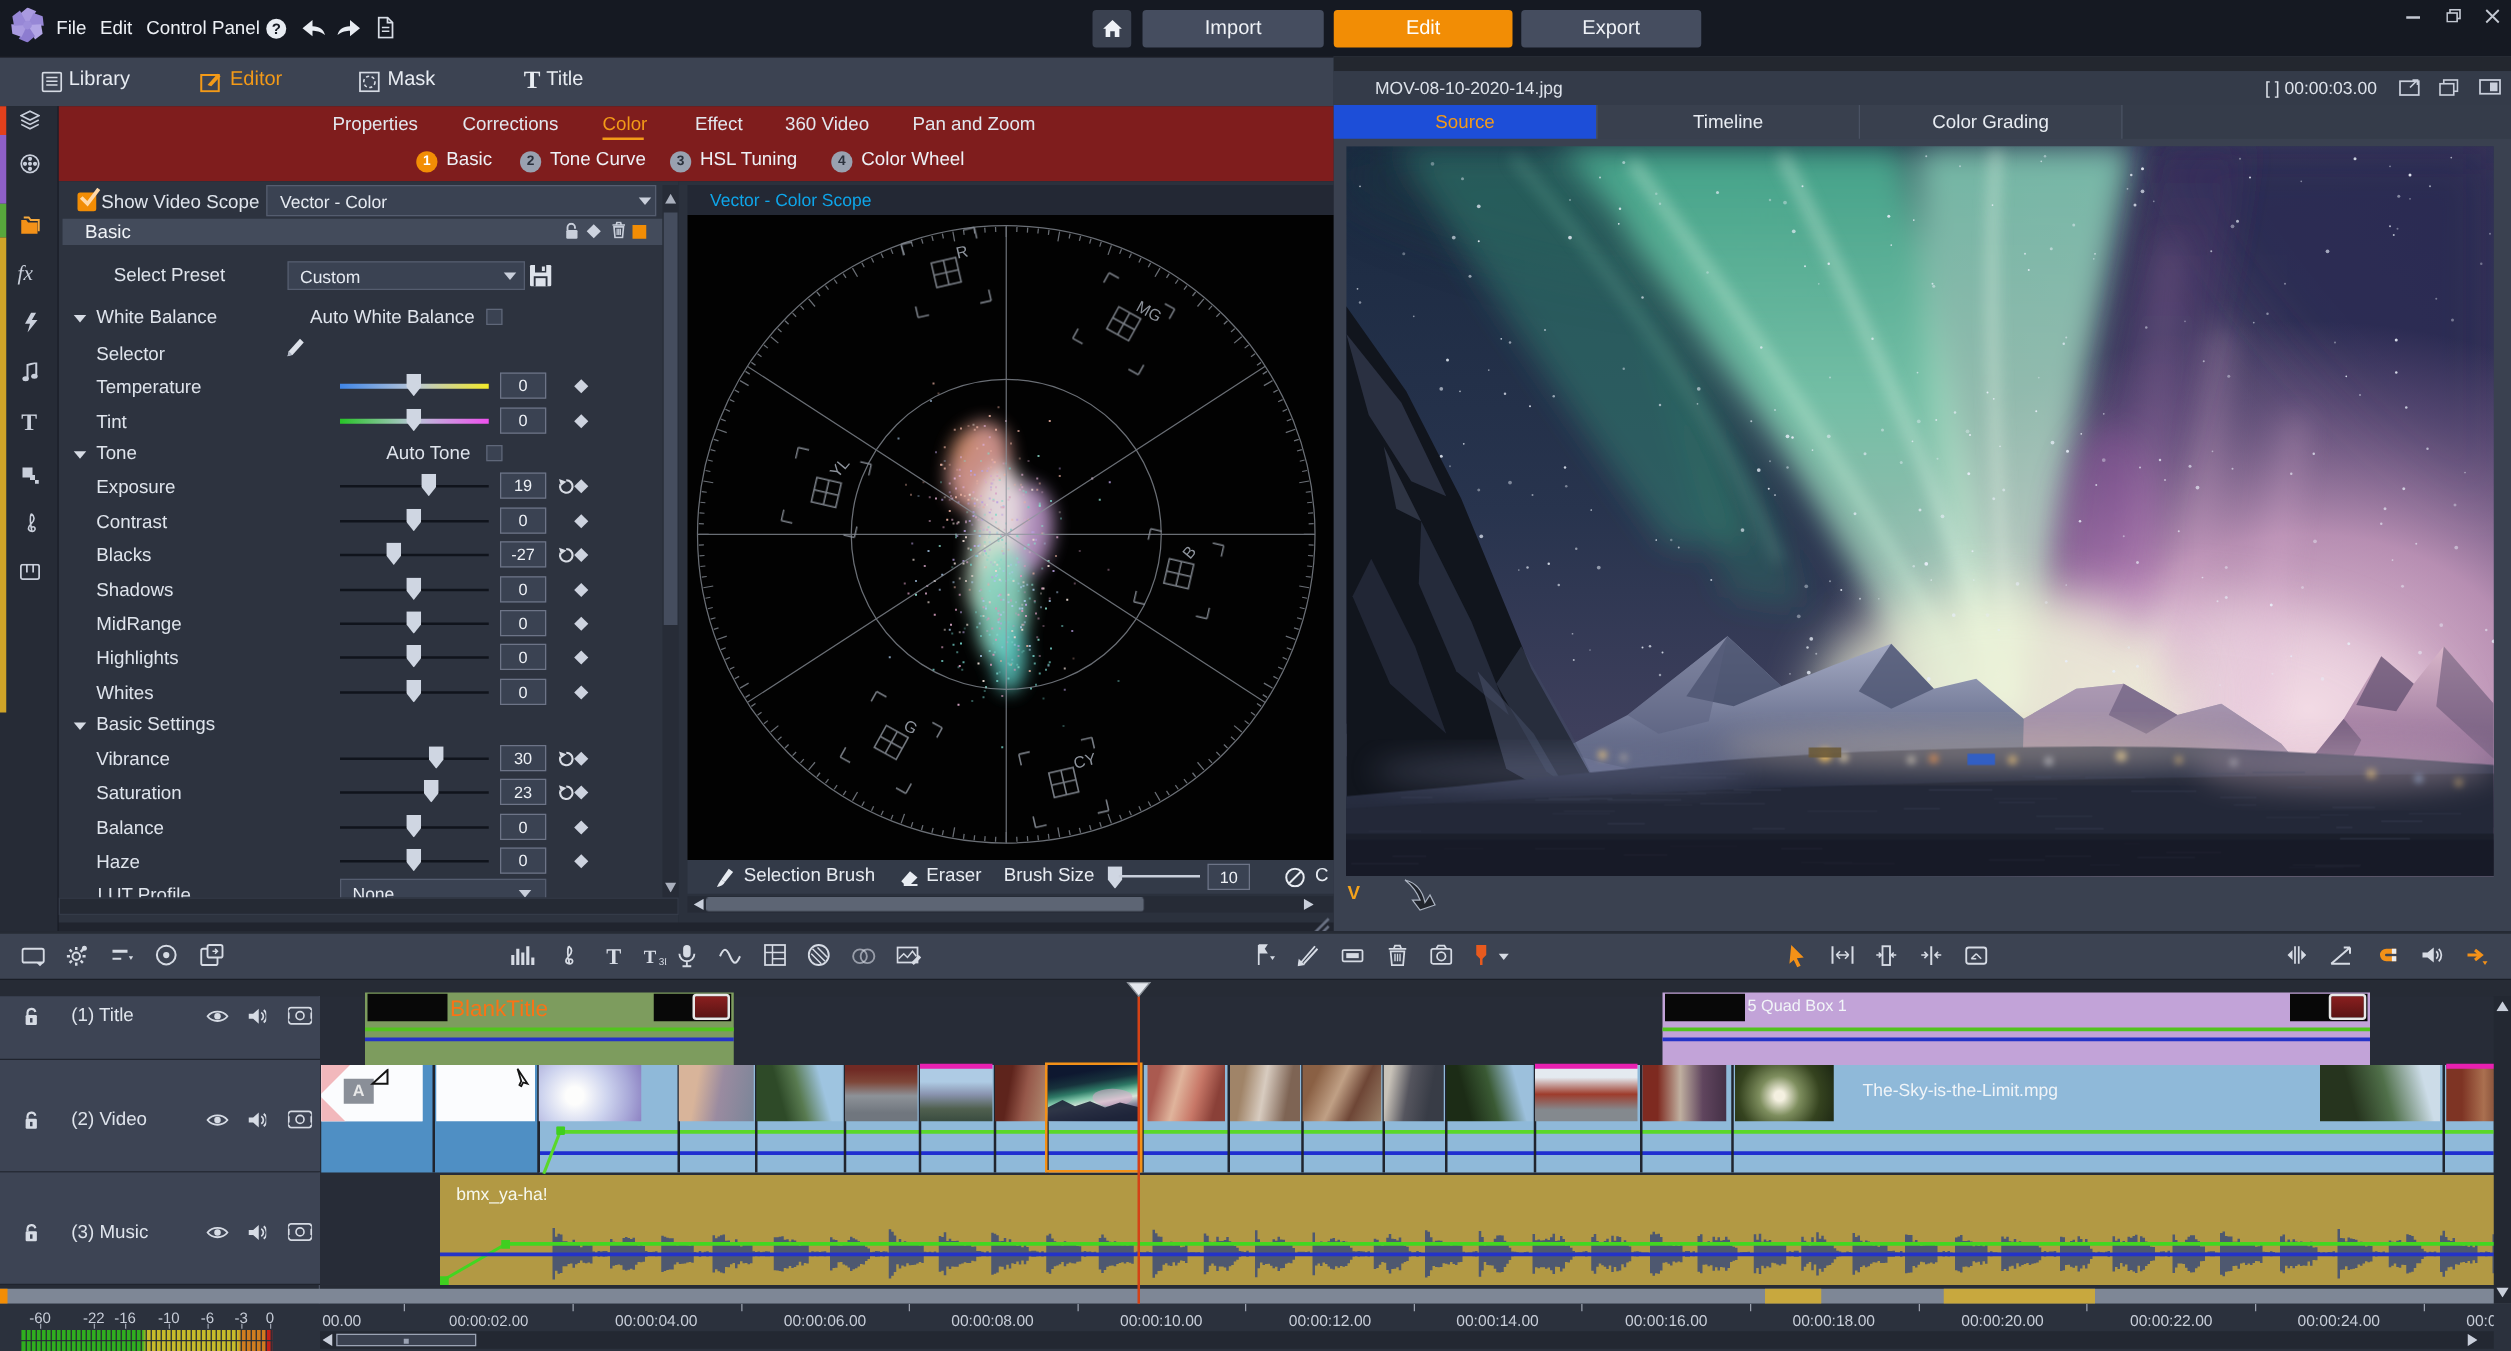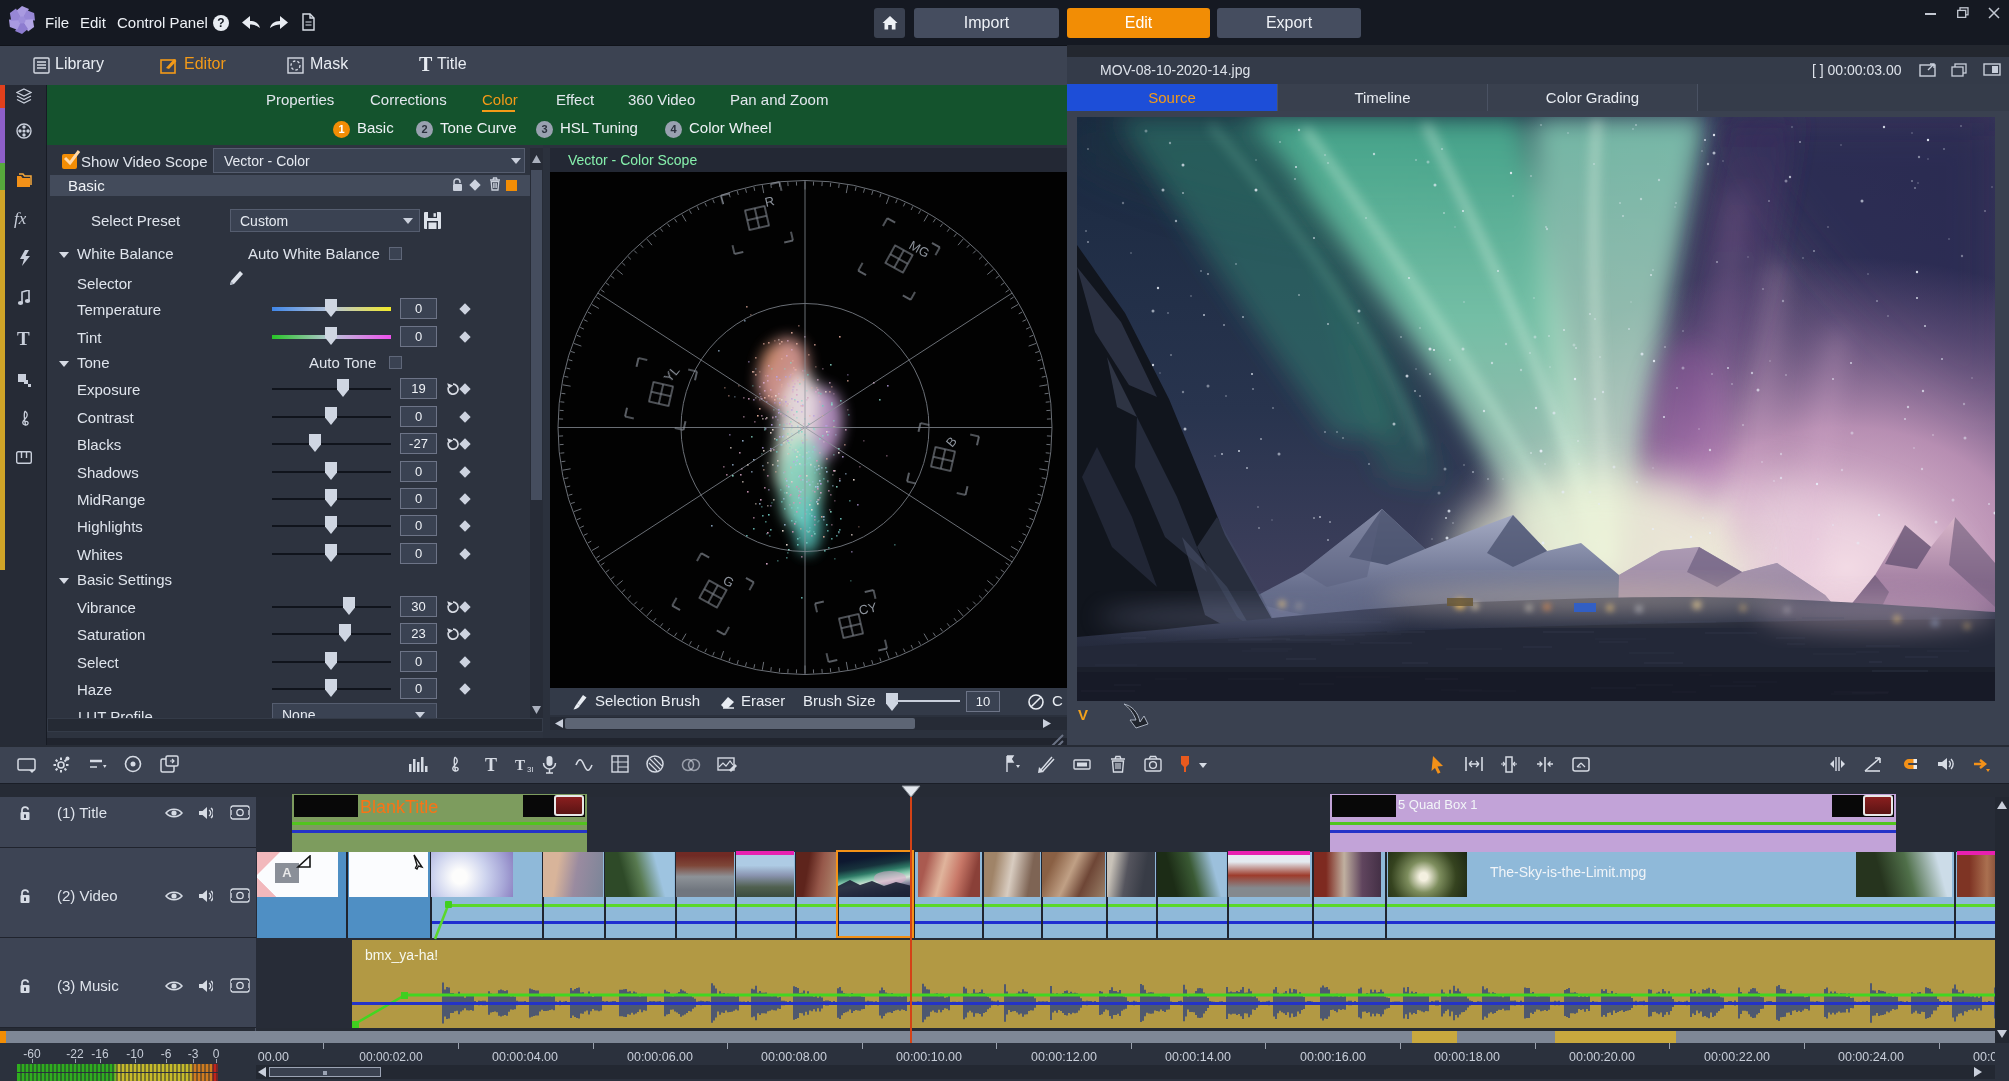--- a/index.html
+++ b/index.html
@@ -11,21 +11,21 @@
 .btn{top:8px;height:30px;border-radius:3px;background:#454d5f;color:#eef1f6;
  font-size:16px;text-align:center;line-height:30px}
 .btn.orange{background:#f28d05;color:#fff}
 
 #maintabs{left:0;top:45px;width:1067px;height:40px;background:#3c4352;border-top:1px solid #10131a}
 .mtab{top:9px;font-size:16px;color:#e8ecf2}
 
 #lstrip{left:0;top:85px;width:47px;height:660px;background:#262b36;border-right:1px solid #171b24}
 .cseg{left:0;width:5px}
 
-#midtabs{left:47px;top:85px;width:1020px;height:60px;background:#14532d}
+#midtabs{left:47px;top:85px;width:1020px;height:60px;background:#7f1d1d}
 .ptab{top:6px;font-size:15px;color:#e3e7ee}
 .numcirc{top:36px;width:17px;height:17px;border-radius:50%;background:#99a1b0;color:#2b313d;
  font-size:11px;font-weight:bold;text-align:center;line-height:17px}
 .numcirc.on{background:#f28d05;color:#fff}
 .numlab{top:34px;font-size:15px;color:#eef1f6}
 
 #lpanel{left:47px;top:145px;width:496px;height:593px;background:#2d333f;overflow:hidden}
 .row-label{font-size:15px;color:#dfe4ec}
 .dd{background:#3a4252;border:1px solid #555d6f;color:#e6eaf1;font-size:14px}
 .caret{width:0;height:0;border-left:5px solid transparent;border-right:5px solid transparent;
@@ -34,21 +34,21 @@
  color:#eef1f6;text-align:center;line-height:19px}
 .diam{width:8px;height:8px;background:#cdd3df;transform:rotate(45deg)}
 .track{height:2px;background:#10141c}
 .handle{width:12px;height:18px;background:#cfd6e2;
  clip-path:polygon(0 0,100% 0,100% 58%,50% 100%,0 58%)}
 .tri{width:0;height:0;border-left:5px solid transparent;border-right:5px solid transparent;
  border-top:6px solid #d6dbe4}
 .cb{width:13px;height:13px;background:#3a4252;border:1px solid #5f6779}
 
 #scope{left:543px;top:145px;width:524px;height:593px;background:#2b313d}
-#scopetitle{left:7px;top:3px;width:517px;height:24px;background:#232834;color:#86efac;
+#scopetitle{left:7px;top:3px;width:517px;height:24px;background:#232834;color:#0ea5e9;
  font-size:14px;line-height:24px;padding-left:18px}
 #scopeblack{left:7px;top:27px;width:517px;height:516px;background:#020202}
 #scopebar{left:7px;top:543px;width:517px;height:27px;background:#333a48;color:#e8ecf2;font-size:15px}
 
 #preview{left:1067px;top:45px;width:942px;height:700px;background:#3a4150}
 #pvtitle{left:0;top:12px;width:942px;height:27px;background:#343b49;font-size:14px;color:#dde2ea}
 #pvtabs{left:0;top:39px;width:942px;height:27px;background:#39404e}
 .pvtab{top:0;height:27px;font-size:15px;color:#e8ecf2;text-align:center;line-height:27px}
 #photo{left:10px;top:72px;width:918px;height:584px}
 
@@ -298,21 +298,21 @@
 <div class="ab diam" style="left:414px;top:458px;"></div>
 <div class="ab row-label" style="left:30px;top:481px;">Saturation</div>
 <div class="ab track" style="left:225px;top:488px;width:119px;"></div>
 <div class="ab handle" style="left:292px;top:479px;"></div>
 <div class="ab valbox" style="left:353px;top:478px;">23</div>
 <svg class="ab" style="left:399px;top:482px" width="14" height="14" viewBox="0 0 14 14">
         <path d="M7 2.2 A5 5 0 1 1 2.4 5.4" fill="none" stroke="#d8dce4" stroke-width="1.7"></path>
         <path d="M1.2 1.2 L2.8 6.6 L7.2 3.4 Z" fill="#d8dce4"></path>
       </svg>
 <div class="ab diam" style="left:414px;top:485px;"></div>
-<div class="ab row-label" style="left:30px;top:509px;">Select</div>
+<div class="ab row-label" style="left:30px;top:509px;">Balance</div>
 <div class="ab track" style="left:225px;top:516px;width:119px;"></div>
 <div class="ab handle" style="left:278px;top:507px;"></div>
 <div class="ab valbox" style="left:353px;top:506px;">0</div>
 <div class="ab diam" style="left:414px;top:513px;"></div>
 <div class="ab row-label" style="left:30px;top:536px;">Haze</div>
 <div class="ab track" style="left:225px;top:543px;width:119px;"></div>
 <div class="ab handle" style="left:278px;top:534px;"></div>
 <div class="ab valbox" style="left:353px;top:533px;">0</div>
 <div class="ab diam" style="left:414px;top:540px;"></div>
 <div class="ab row-label" style="left:31px;top:563px;">LUT Profile</div>

